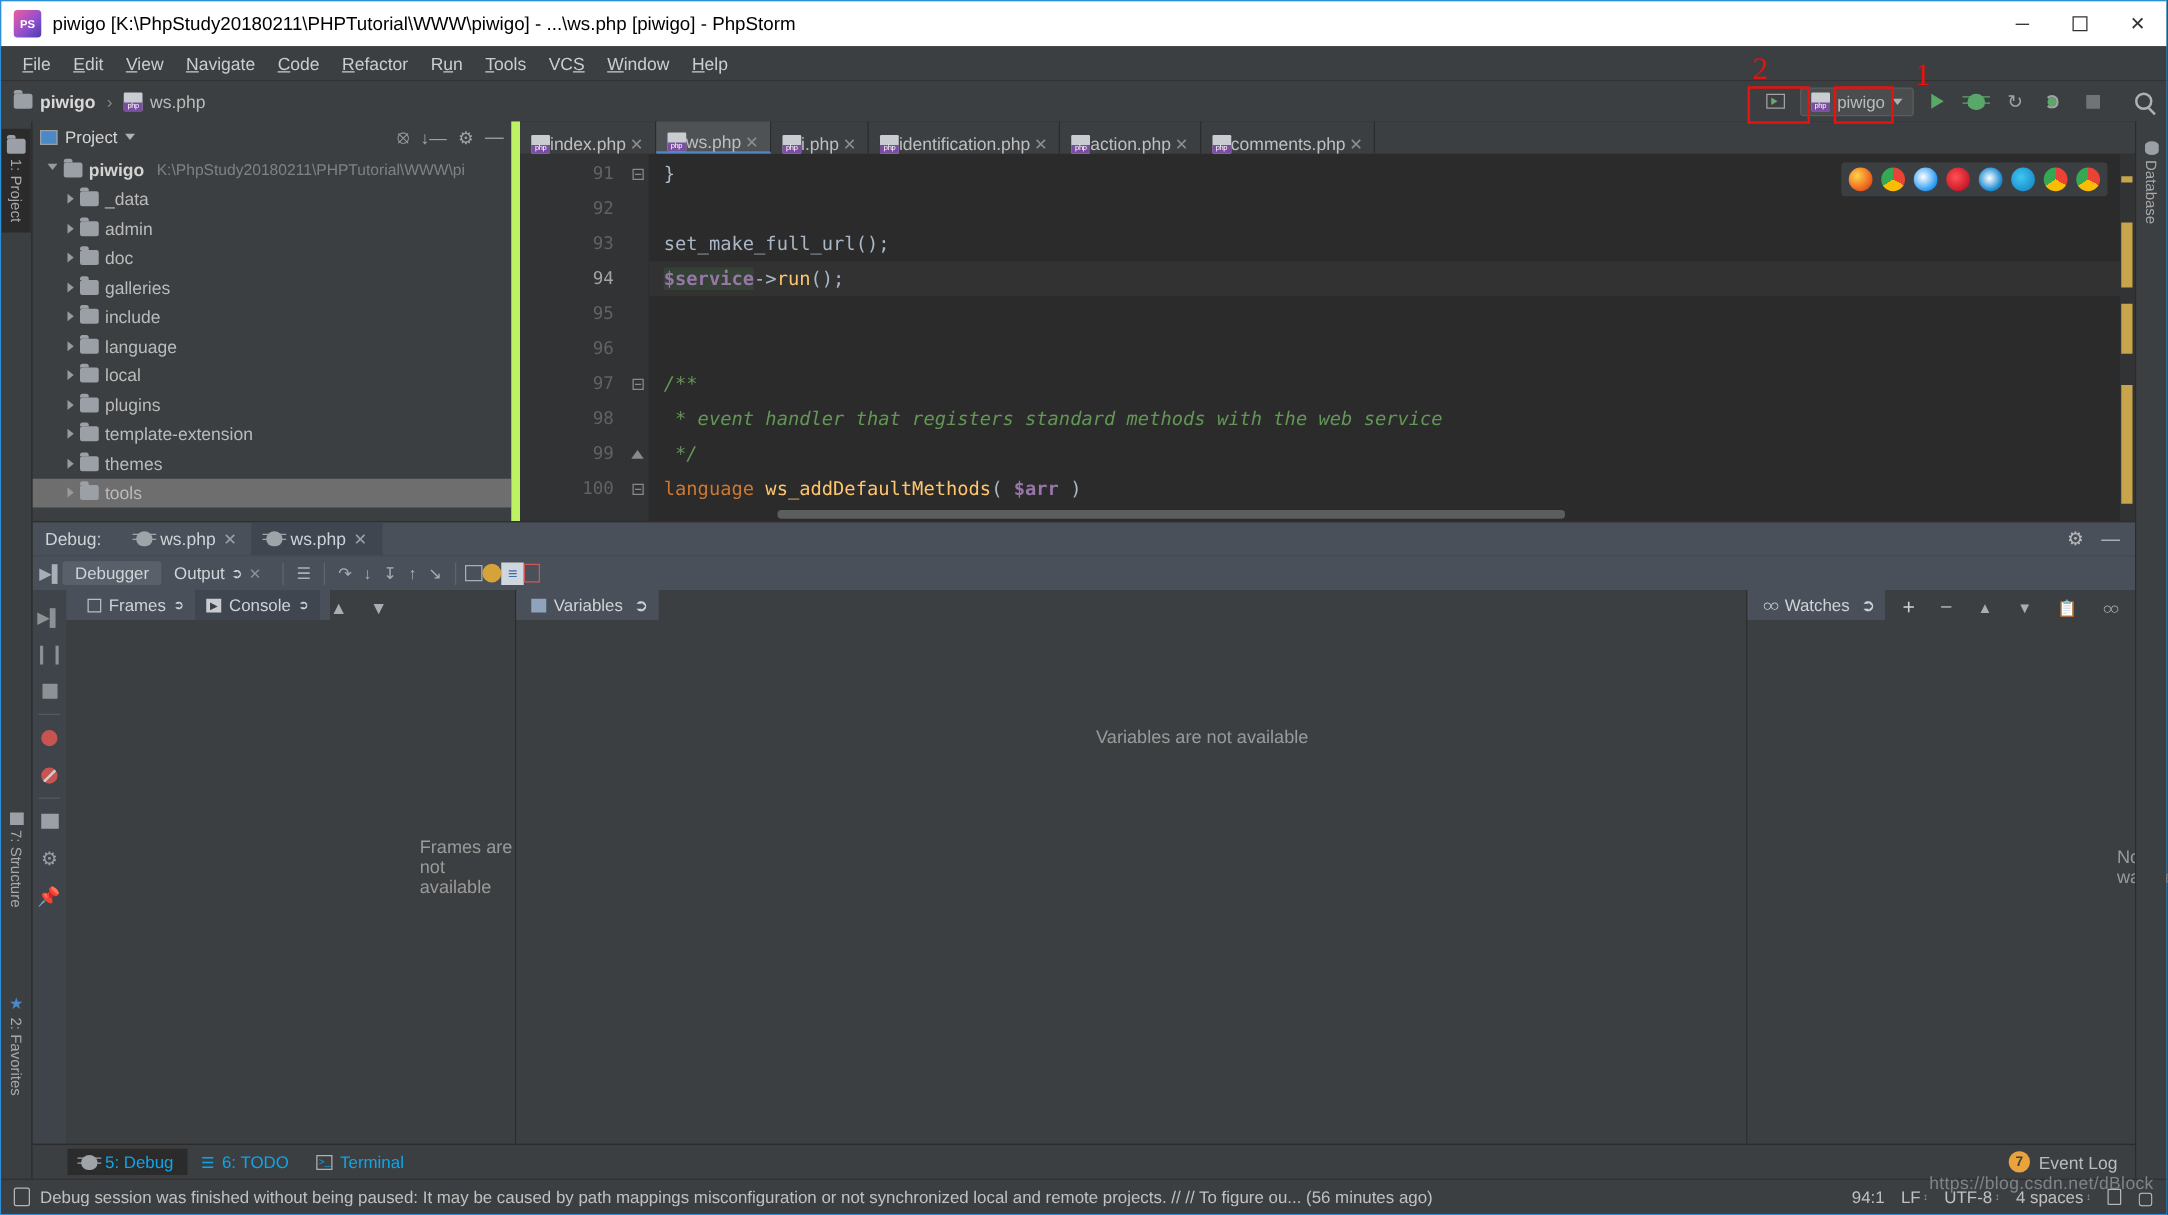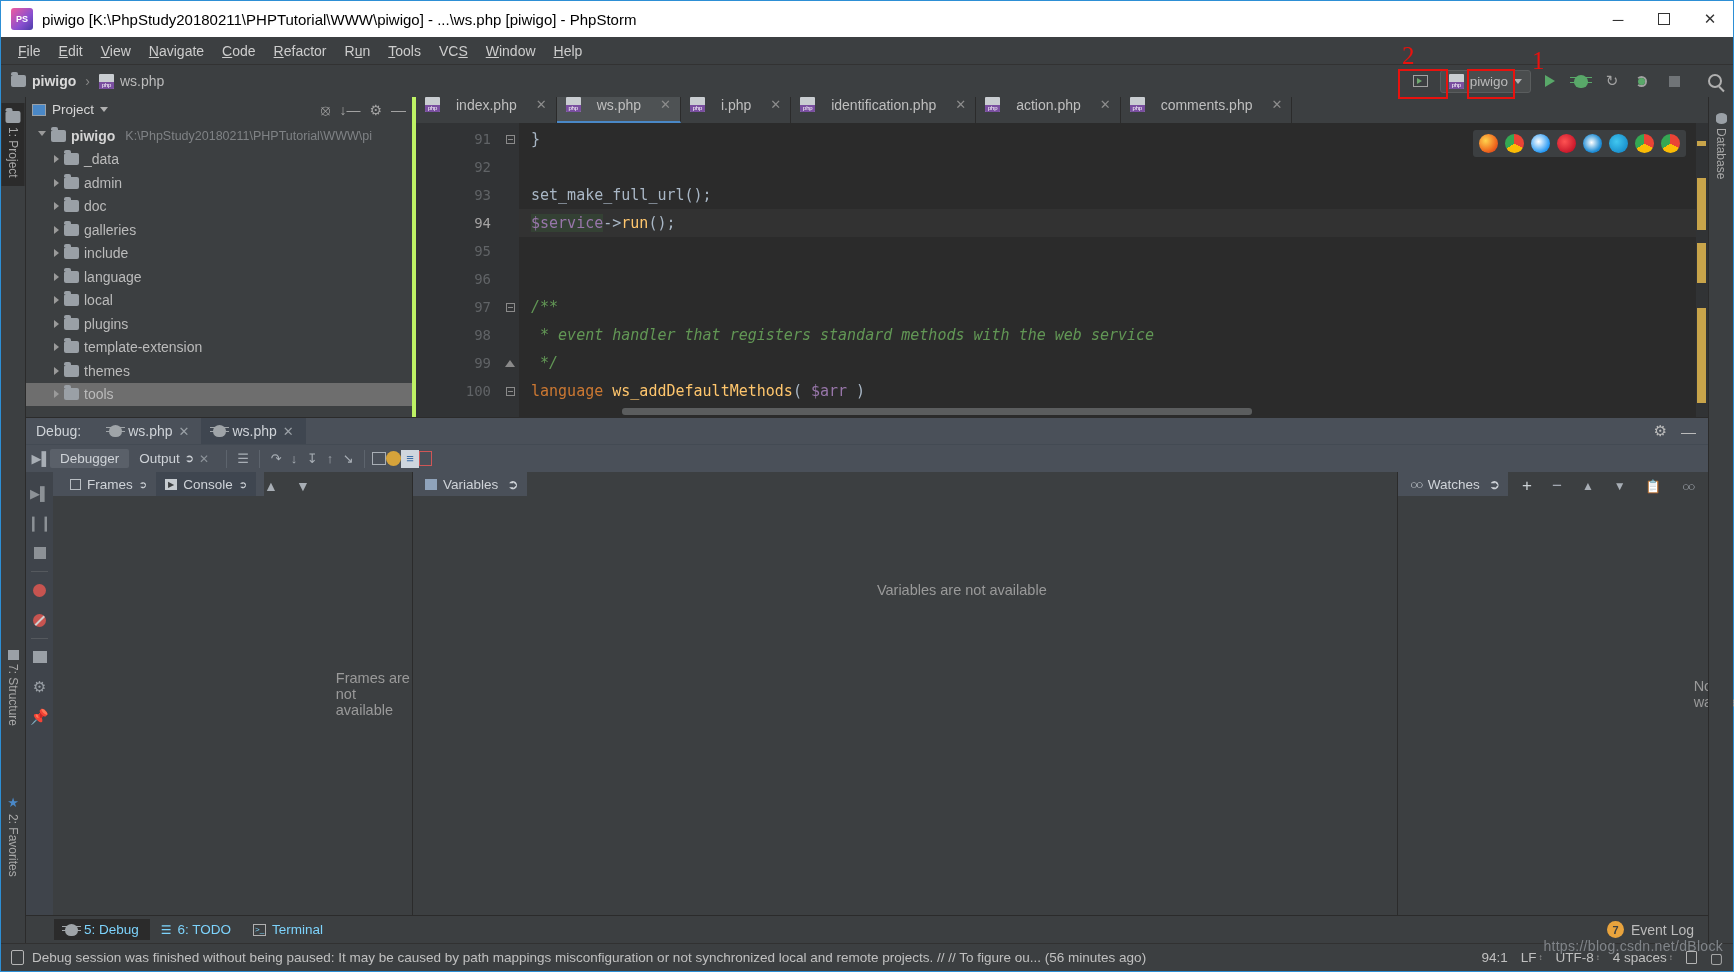--- a/index.html
+++ b/index.html
@@ -67,21 +67,21 @@
        border-right:1px solid #2b2b2b; }
   .rightrail { border-right:none; border-left:1px solid #2b2b2b; }
   .vtab { position:absolute; left:50%; transform:translateX(-50%) ; writing-mode:vertical-rl;
           font-size:12px; color:#a9a9a9; white-space:nowrap; display:flex; align-items:center; gap:4px;}
   .vtab.active { background:#2b2b2b; }
   .center { flex:1; display:flex; flex-direction:column; min-width:0; }
 
   
   .upper { height:320px; display:flex; flex:none; min-height:0; }
   .project { width:390px; background:#3c3f41; flex:none; display:flex; flex-direction:column;
-             border-right:4px solid #bef264; }
+             border-right:7px solid #bef264; }
   .proj-head { height:25px; display:flex; align-items:center; padding:0 6px; gap:6px; flex:none;}
   .proj-head .title { font-size:13.5px; color:#d6d6d6; }
   .caret-dn { width:0;height:0;border-top:5px solid #b0b0b0;border-left:4px solid transparent;
               border-right:4px solid transparent; }
   .proj-head .tools { margin-left:auto; display:flex; align-items:center; gap:9px; color:#a2a2a2;}
   .tree { flex:1; overflow:hidden; font-size:14px; padding-top:2px; position:relative;}
   .tnode { height:23.5px; display:flex; align-items:center; gap:5px; padding-left:28px;
            white-space:nowrap; }
   .tnode.root { padding-left:12px; }
   .tnode.sel { background:#6e6e6e; }
@@ -89,38 +89,38 @@
            border-bottom:4px solid transparent; flex:none;}
   .arrow.open { border-left:4px solid transparent;border-right:4px solid transparent;
                 border-top:5px solid #9a9a9a; }
   .tpath { color:#7f8285; font-size:12.5px; margin-left:5px; }
   .rootname { font-weight:bold; color:#d4d4d4; }
 
   
   .editor { flex:1; display:flex; flex-direction:column; min-width:0; background:#2b2b2b; }
   .tabbar { height:26px; background:#3c3f41; display:flex; align-items:stretch; flex:none;
             overflow:hidden; }
-  .etab { display:flex; align-items:flex-start; gap:16px; padding:0 9px; font-size:14px;
+  .etab { display:flex; align-items:flex-end; gap:0; padding:0 9px; font-size:14px;
           color:#bfbfbf; border-right:1px solid #2b2b2b; white-space:nowrap; }
   .etab.active { background:#4e5254; border-bottom:2px solid #4a88c7; }
   .etab .x { color:#8d8d8d; font-size:13px; margin-left:3px; }
   .code-area { flex:1; display:flex; min-height:0; position:relative; overflow:hidden;
                font-family:"DejaVu Sans Mono", monospace; font-size:15px; }
   .gutter { width:85px; flex:none; background:#313335; text-align:right;
             padding-top:2px; color:#606366; font-size:14px; }
   .gline { height:28px; line-height:28px; padding-right:10px; }
   .gline.cur { color:#a4a3a3; }
   .foldcol { width:18px; flex:none; background:#313335; position:relative; padding-top:2px;}
   .fold { height:28px; display:flex; align-items:center; justify-content:center; }
   .foldbox { width:9px;height:9px;border:1px solid #8a8a8a; position:relative; }
   .foldbox:after { content:"";position:absolute;left:1px;top:3px;width:5px;height:1px;background:#8a8a8a;}
   .codelines { flex:1; padding-top:2px; position:relative; min-width:0; overflow:hidden;}
   .cline { height:28px; line-height:28px; padding-left:12px; white-space:pre; color:#a9b7c6; }
   .cline.cur { background:#323232; }
-  .kw { color:#cc7832; } .fn { color:#ffc66d; } .var { color:#9876aa; }
+  .kw { color:#cc7832; } .fn { color:#ffc66d; } .var { color:#9876aa;font-weight:bold; }
   .cmt { color:#629755; font-style:italic; } .punc { color:#a9b7c6; }
   .varhl { background:#344134; }
   .err-stripe { position:absolute; right:0; top:0; width:12px; height:100%; background:#313335;}
   .browsers { position:absolute; right:22px; top:7px; display:flex; gap:7px; z-index:4;
               background:#3c3f41; padding:4px 6px; border-radius:3px; }
   .bico { width:19px;height:19px;border-radius:50%; }
   .hscroll { position:absolute; left:103px; bottom:2px; height:7px; width:630px;
              background:#5b5d5e; border-radius:3px; }
 
   
@@ -164,21 +164,21 @@
                   gap:18px; padding-right:26px; flex:none; color:#a8aeb5;}
   .watch-tools { height:28px; display:flex; align-items:center; gap:20px; padding-left:14px;
                  flex:none; color:#a8aeb5;}
   .frames-body, .watch-body, .vars-body { flex:1; display:flex; align-items:center;
                  justify-content:center; font-size:14.5px; color:#9a9a9a; }
   .vars-body { align-items:flex-start; padding-top:110px; }
 
   
   .bottombar { height:28px; background:#3c3f41; display:flex; align-items:center; flex:none;
                padding-left:28px; gap:0; border-top:1px solid #2b2b2b;}
-  .bt { display:flex; align-items:center; gap:6px; padding:3px 11px; font-size:13.5px; color:#7dd3fc;}
+  .bt { display:flex; align-items:center; gap:6px; padding:3px 11px; font-size:13.5px; color:#0ea5e9;}
   .bt.active { background:#2b2b2b; }
   .bt-right { margin-left:auto; display:flex; align-items:center; gap:7px; padding-right:14px;}
   .badge { width:17px;height:17px;border-radius:50%;background:#e8a33d;color:#3c3f41;
            font-size:11px;font-weight:bold;display:flex;align-items:center;justify-content:center;}
 
   .statusbar { height:28px; background:#3c3f41; display:flex; align-items:center; flex:none;
                padding:0 10px; font-size:13.5px; color:#c0c0c0; gap:8px; border-top:1px solid #313131;
                position:relative;}
   .sb-right { margin-left:auto; display:flex; align-items:center; gap:13px; }
   .sb-item { display:flex; align-items:center; gap:2px; }

